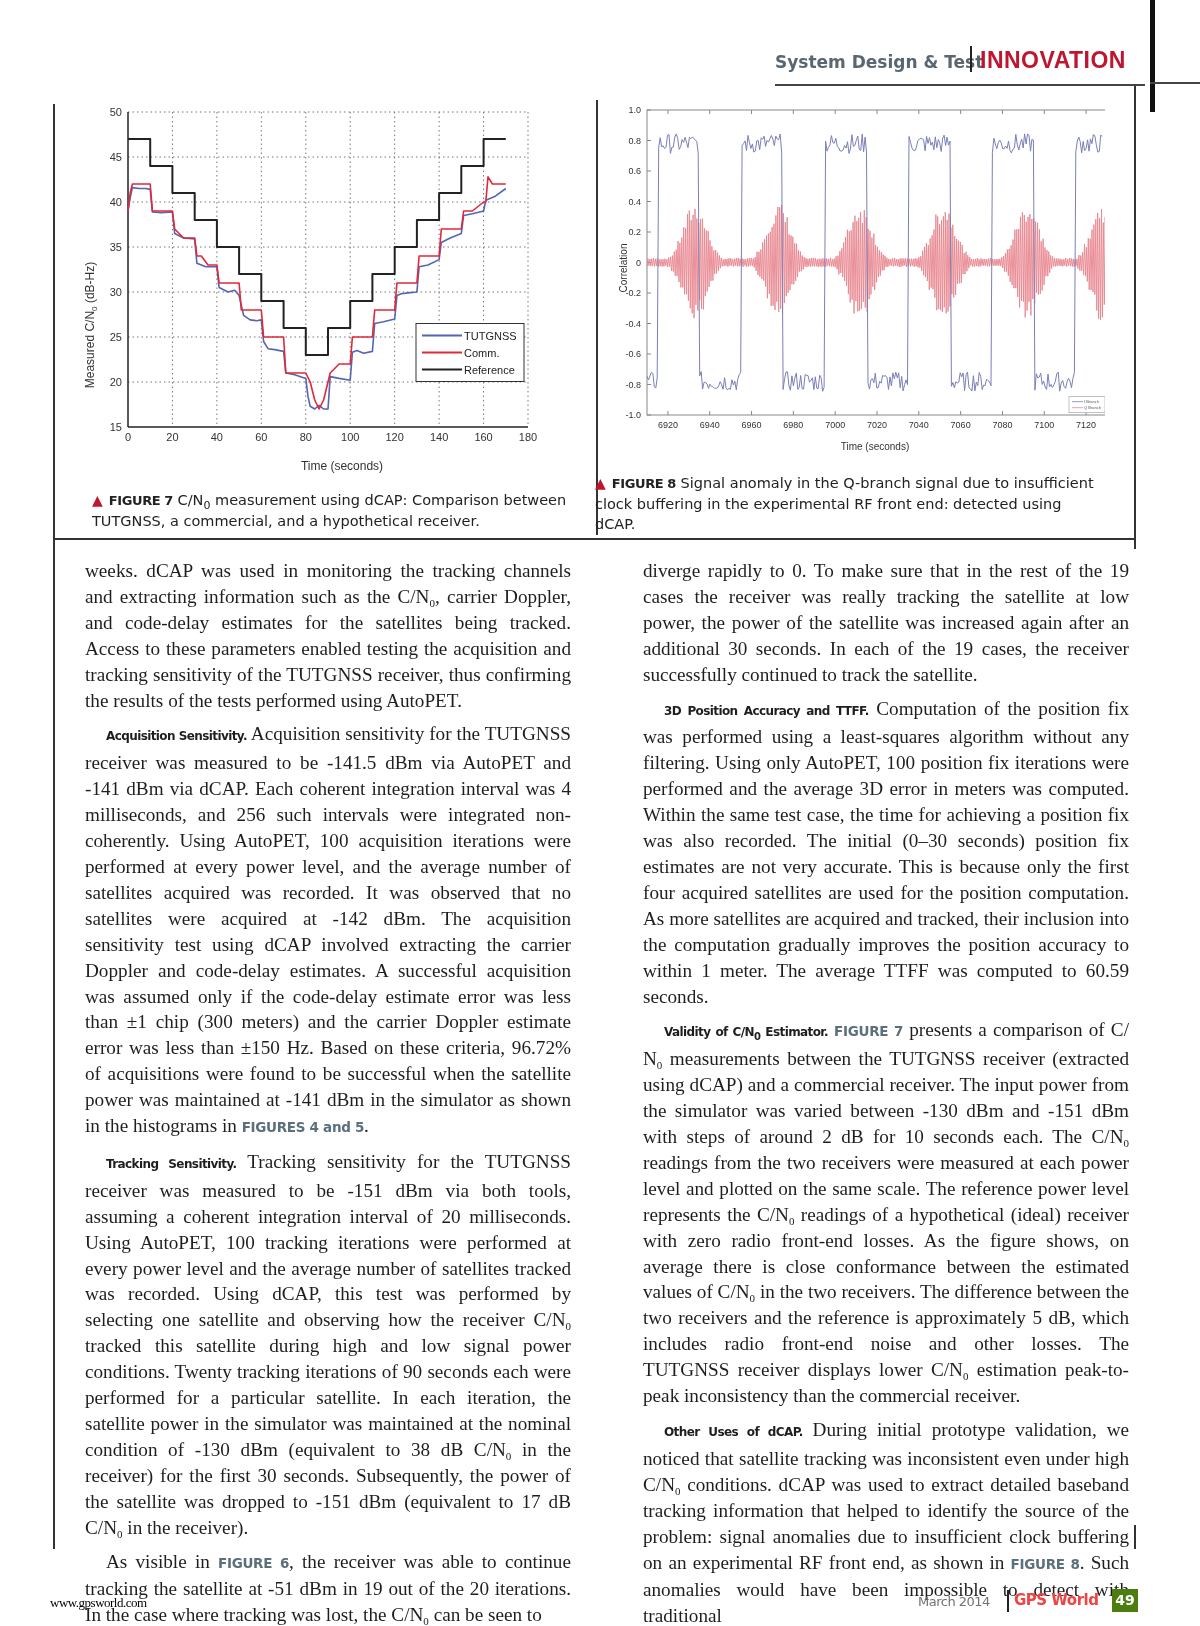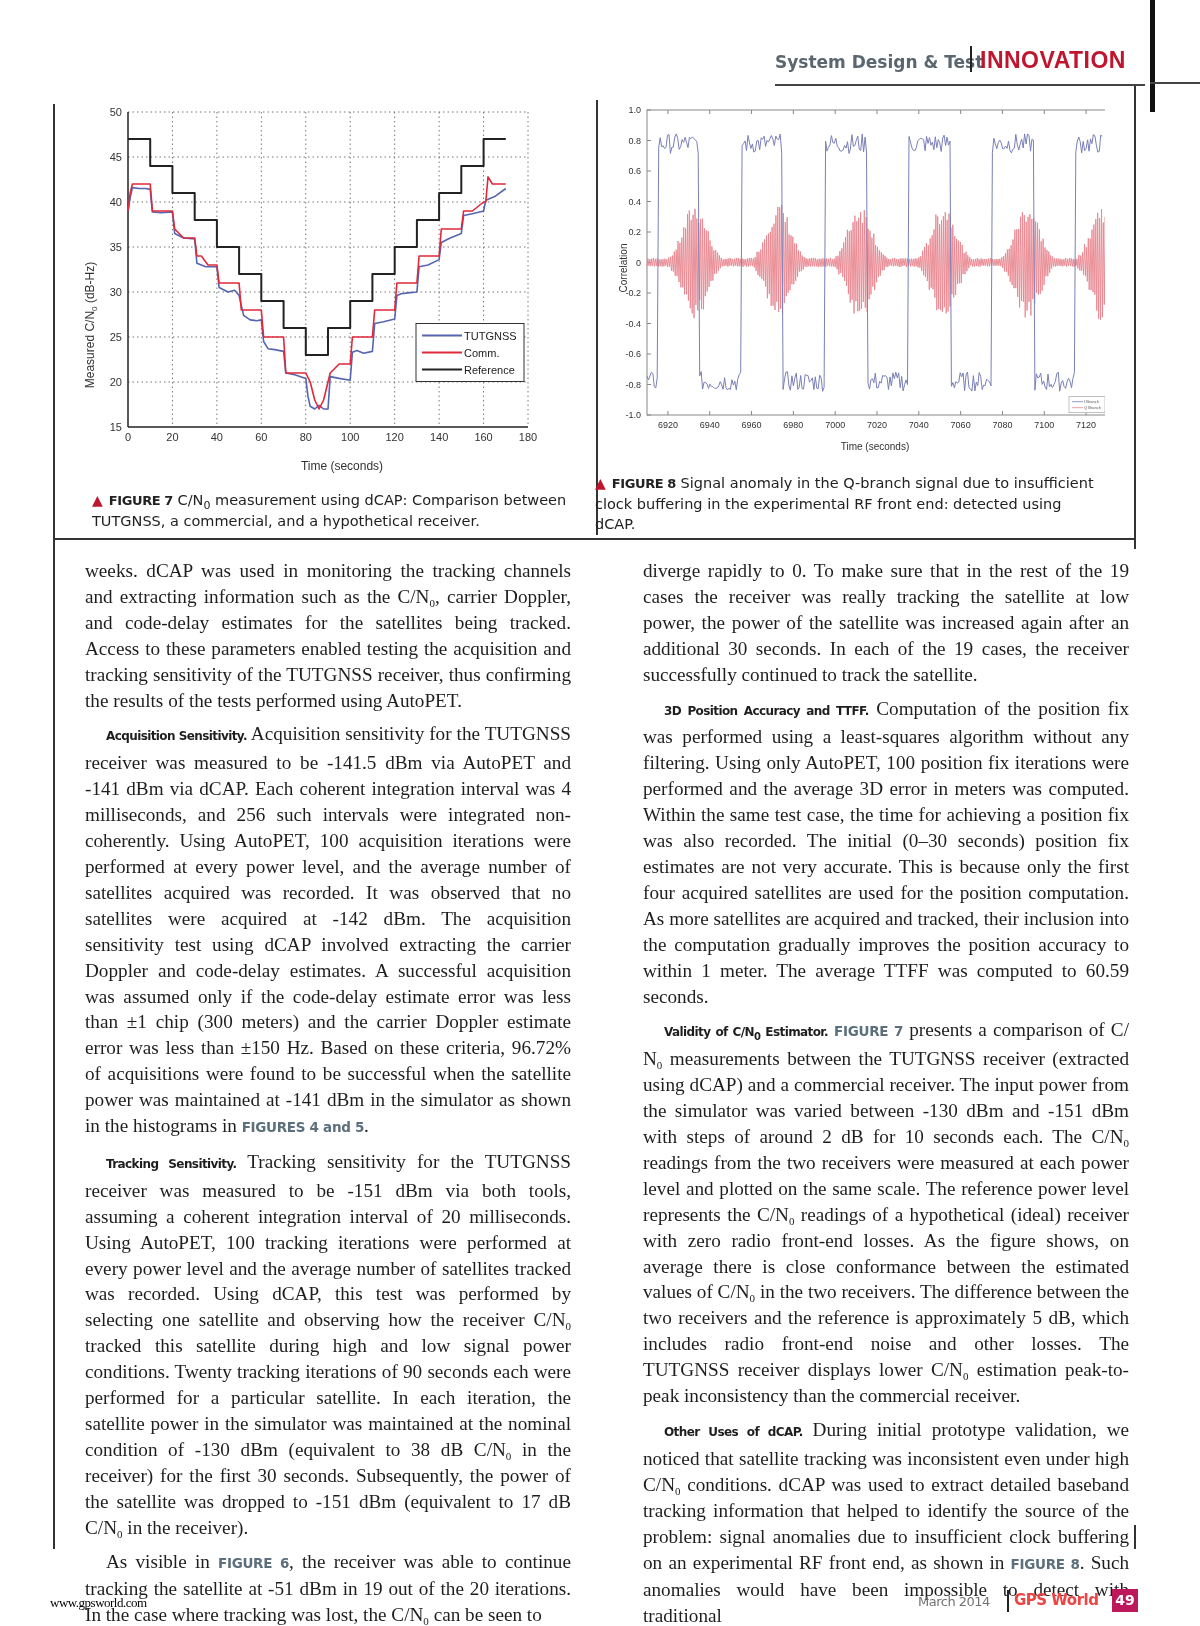--- a/index.html
+++ b/index.html
@@ -24,21 +24,21 @@
   .col p{margin:8px;}
   .col p.indent{text-indent:21px;}
   .hd{font-family:"DejaVu Sans",sans-serif;font-weight:bold;font-size:12px;letter-spacing:-0.6px;}
   .ref{font-family:"DejaVu Sans",sans-serif;font-weight:bold;font-size:13.5px;color:#5c6f7c;letter-spacing:-0.3px;}
   sub{font-size:11px;vertical-align:-4px;line-height:0;}
   
   #foot-url{left:50px;top:1595px;font-family:Liberation Serif, serif;font-size:13px;color:#000000;letter-spacing:-0.5px;}
   #foot-date{left:918px;top:1594px;font-family:"DejaVu Sans",sans-serif;font-size:13px;color:#737373;letter-spacing:-0.5px;}
   #foot-sep{left:1007px;top:1590px;width:1.5px;height:22px;background:#222;}
   #foot-mag{left:1014px;top:1591px;font-family:"DejaVu Sans",sans-serif;font-weight:bold;font-size:15px;color:#ef4444;letter-spacing:-0.5px;}
-  #foot-page{left:1112px;top:1589px;width:26px;height:23px;background:#be185d;color:#fff;font-family:"DejaVu Sans",sans-serif;font-weight:bold;font-size:14px;text-align:center;line-height:23px;}
+  #foot-page{left:1112px;top:1589px;width:26px;height:23px;background:#4d7c0f;color:#fff;font-family:"DejaVu Sans",sans-serif;font-weight:bold;font-size:14px;text-align:center;line-height:23px;}
   svg text{font-family:"Liberation Sans",sans-serif;}
 </style>
 </head>
 <body>
 
 <div class="abs" id="hdr-section">System Design &amp; Test</div>
 <div class="abs" id="hdr-sep"></div>
 <div class="abs" id="hdr-brand">INNOVATION</div>
 <div class="abs" id="hdr-rule"></div>
 <div class="abs" id="hdr-vbar"></div>

